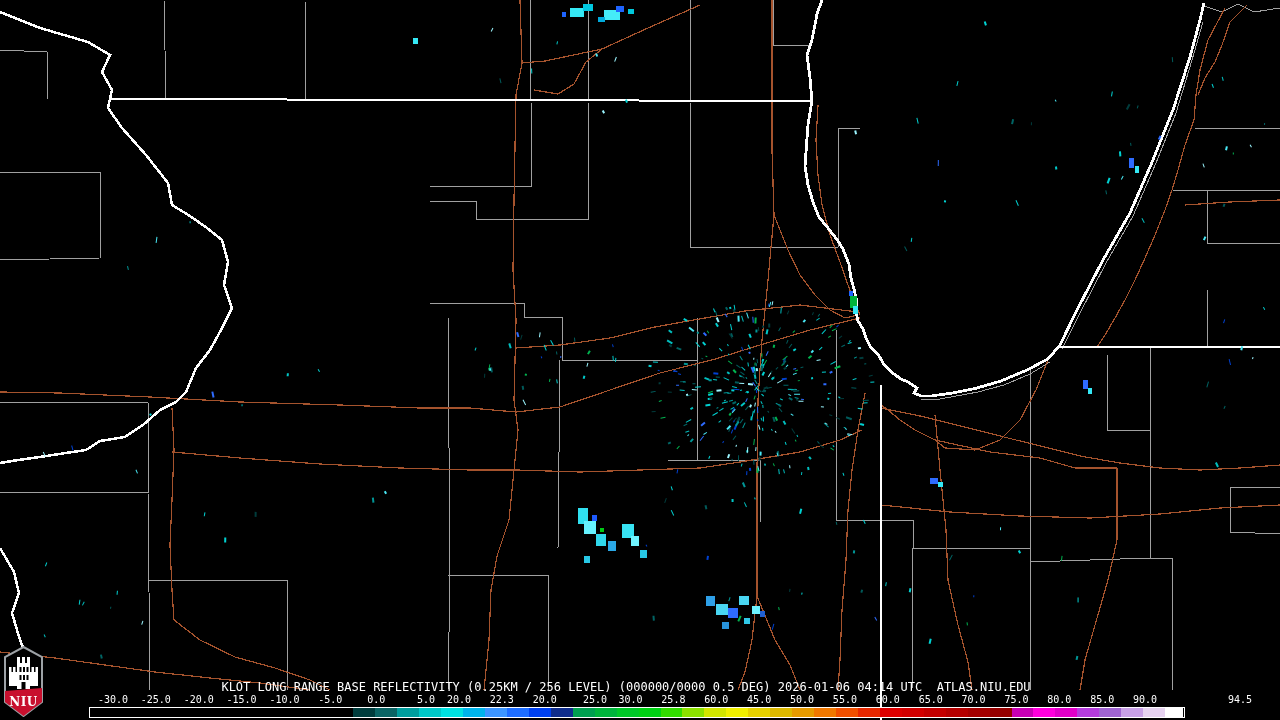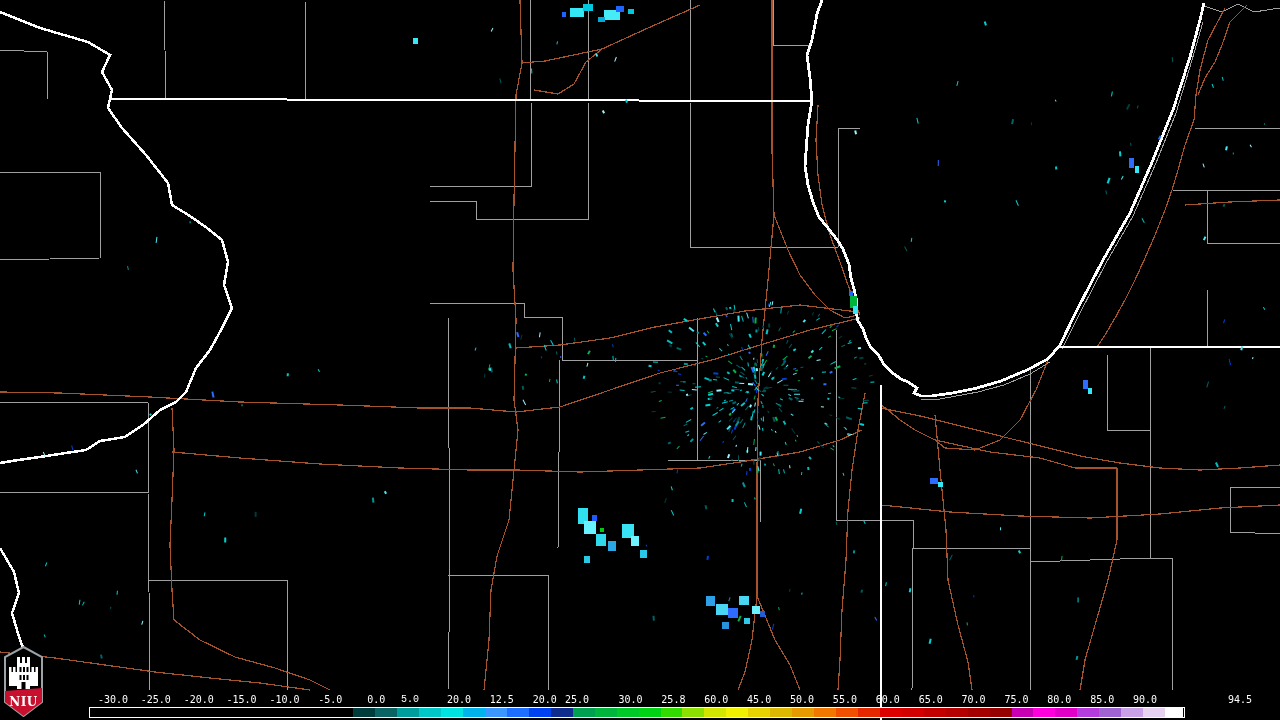--- a/index.html
+++ b/index.html
@@ -580,34 +580,35 @@
         <rect x="849" y="291" width="4" height="5" fill="#1e64ff"></rect>
         <rect x="1129" y="158" width="5" height="10" fill="#2e6bff"></rect>
         <rect x="1135" y="166" width="4" height="7" fill="#35e8f5"></rect>
         <rect x="1083" y="380" width="5" height="9" fill="#2e6bff"></rect>
         <rect x="1088" y="388" width="4" height="6" fill="#35e8f5"></rect>
         <rect x="930" y="478" width="8" height="6" fill="#2e6bff"></rect>
         <rect x="938" y="482" width="5" height="5" fill="#35e8f5"></rect>
       </g>
   </svg>
 
+  <div class="legend-title">KLOT LONG RANGE BASE REFLECTIVITY (0.25KM / 256 LEVEL) (000000/0000 0.5 DEG) 2026-01-06 04:14 UTC  ATLAS.NIU.EDU</div>
 
   <div id="ticks">
       <span class="tick" style="left: 90px;">-30.0</span>
       <span class="tick" style="left: 132.88px;">-25.0</span>
       <span class="tick" style="left: 175.76px;">-20.0</span>
       <span class="tick" style="left: 218.64px;">-15.0</span>
       <span class="tick" style="left: 261.52px;">-10.0</span>
       <span class="tick" style="left: 304.4px;">-5.0</span>
       <span class="tick" style="left: 347.28px;">0.0</span>
-      <span class="tick" style="left: 381px; font-family: Liberation Mono, monospace;">5.0</span>
+      <span class="tick" style="left: 397px;">5.0</span>
       <span class="tick" style="left: 433.04px;">20.0</span>
-      <span class="tick" style="left: 475.92px;">12.5</span>
+      <span class="tick" style="left: 475.92px;">22.3</span>
       <span class="tick" style="left: 518.8px;">20.0</span>
-      <span class="tick" style="left: 551px; text-align: right;">25.0</span>
+      <span class="tick" style="left: 569px; text-align: right;">25.0</span>
       <span class="tick" style="left: 604.56px;">30.0</span>
       <span class="tick" style="left: 647.44px;">25.8</span>
       <span class="tick" style="left: 690.32px;">60.0</span>
       <span class="tick" style="left: 733.2px;">45.0</span>
       <span class="tick" style="left: 776.08px;">50.0</span>
       <span class="tick" style="left: 818.96px;">55.0</span>
       <span class="tick" style="left: 861.84px;">60.0</span>
       <span class="tick" style="left: 904.72px;">65.0</span>
       <span class="tick" style="left: 947.6px;">70.0</span>
       <span class="tick" style="left: 990.48px;">75.0</span>

